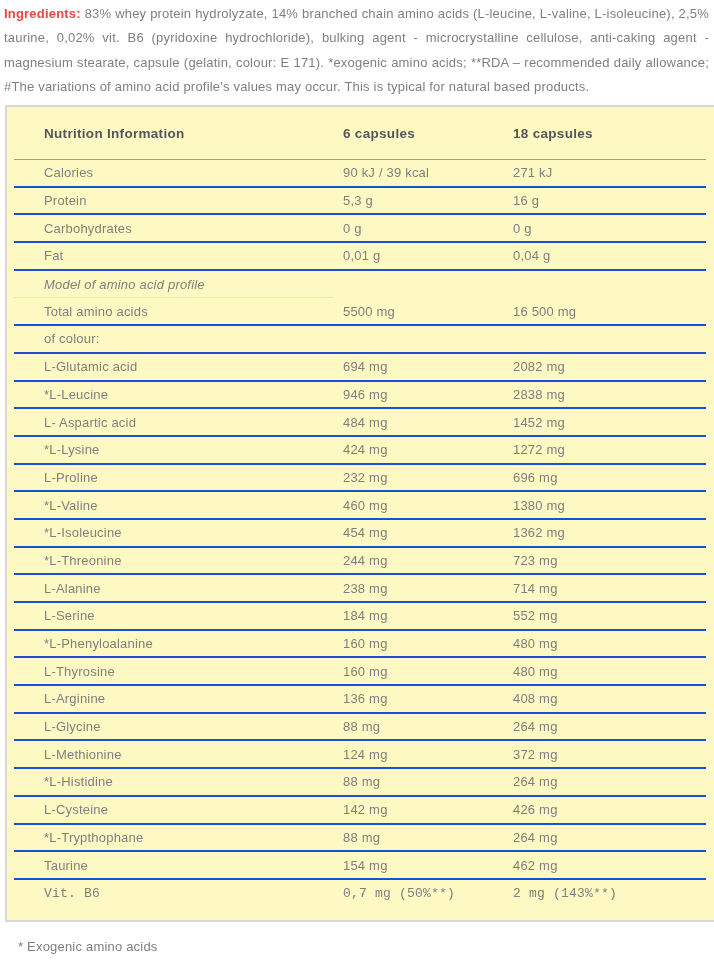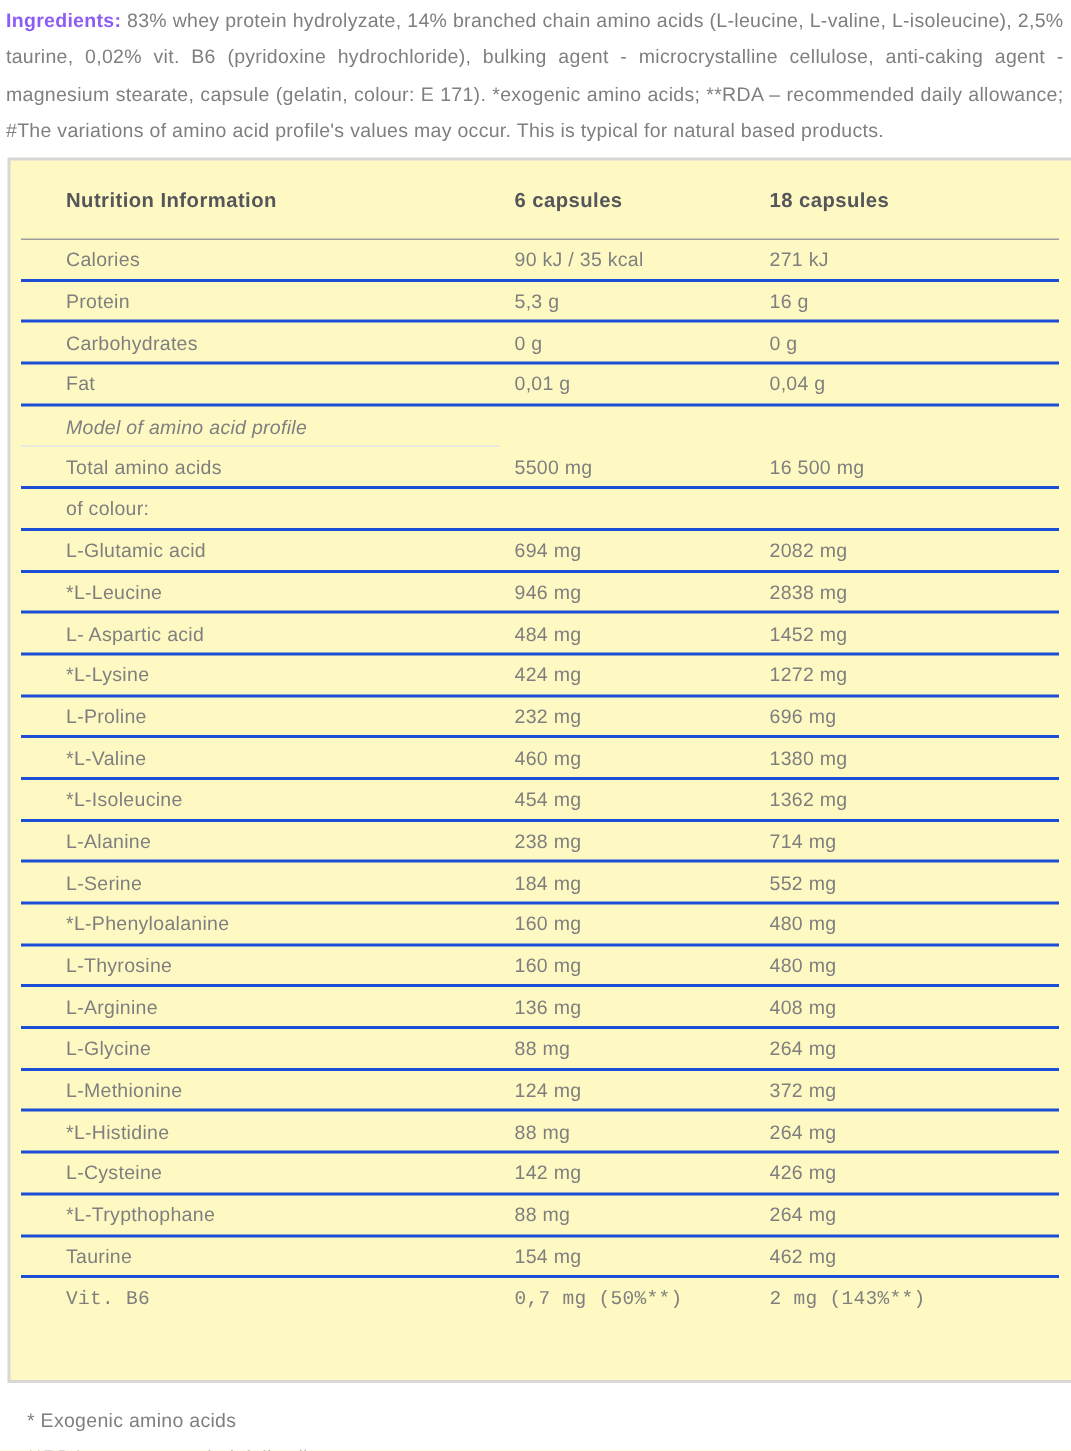--- a/index.html
+++ b/index.html
@@ -10,21 +10,21 @@
     position:relative;
     overflow:hidden;
   }
   
   .ingredients{
     position:absolute;top:0;left:0;box-sizing:border-box;
     width:714px;padding:2px 5px 0 4px;
     font-size:13px;line-height:24.3px;letter-spacing:0.2px;
     color:#7f7f7f;text-align:justify;margin:0;
   }
-  .ingredients .ing-label{font-weight:bold;color:#8b5cf6;}
+  .ingredients .ing-label{font-weight:bold;color:#ef4444;}
   
   .table-box{
     position:absolute;top:105px;left:5px;box-sizing:border-box;
     width:713px;height:817px;
     border:2px solid #d8d8d8;background:#fef9c3;
   }
   .t-header{
     box-sizing:border-box;height:53px;margin:0 10px 0 7px;
     border-bottom:1px solid #9c9c9c;
     display:grid;grid-template-columns:299px 170px 1fr;
@@ -62,21 +62,21 @@
 
 <div class="table-box">
   <div class="t-header">
     <div class="t-cell">Nutrition Information</div>
     <div class="t-cell">6 capsules</div>
     <div class="t-cell">18 capsules</div>
   </div>
   <div>
       <div class="t-row">
     <div class="t-cell">Calories</div>
-    <div class="t-cell">90 kJ / 35 kcal</div>
+    <div class="t-cell">90 kJ / 39 kcal</div>
     <div class="t-cell">271 kJ</div>
   </div>
       <div class="t-row">
     <div class="t-cell">Protein</div>
     <div class="t-cell">5,3 g</div>
     <div class="t-cell">16 g</div>
   </div>
       <div class="t-row">
     <div class="t-cell">Carbohydrates</div>
     <div class="t-cell">0 g</div>
@@ -129,20 +129,25 @@
   </div>
       <div class="t-row">
     <div class="t-cell">*L-Valine</div>
     <div class="t-cell">460 mg</div>
     <div class="t-cell">1380 mg</div>
   </div>
       <div class="t-row">
     <div class="t-cell">*L-Isoleucine</div>
     <div class="t-cell">454 mg</div>
     <div class="t-cell">1362 mg</div>
+  </div>
+      <div class="t-row">
+    <div class="t-cell">*L-Threonine</div>
+    <div class="t-cell">244 mg</div>
+    <div class="t-cell">723 mg</div>
   </div>
       <div class="t-row">
     <div class="t-cell">L-Alanine</div>
     <div class="t-cell">238 mg</div>
     <div class="t-cell">714 mg</div>
   </div>
       <div class="t-row">
     <div class="t-cell">L-Serine</div>
     <div class="t-cell">184 mg</div>
     <div class="t-cell">552 mg</div>

